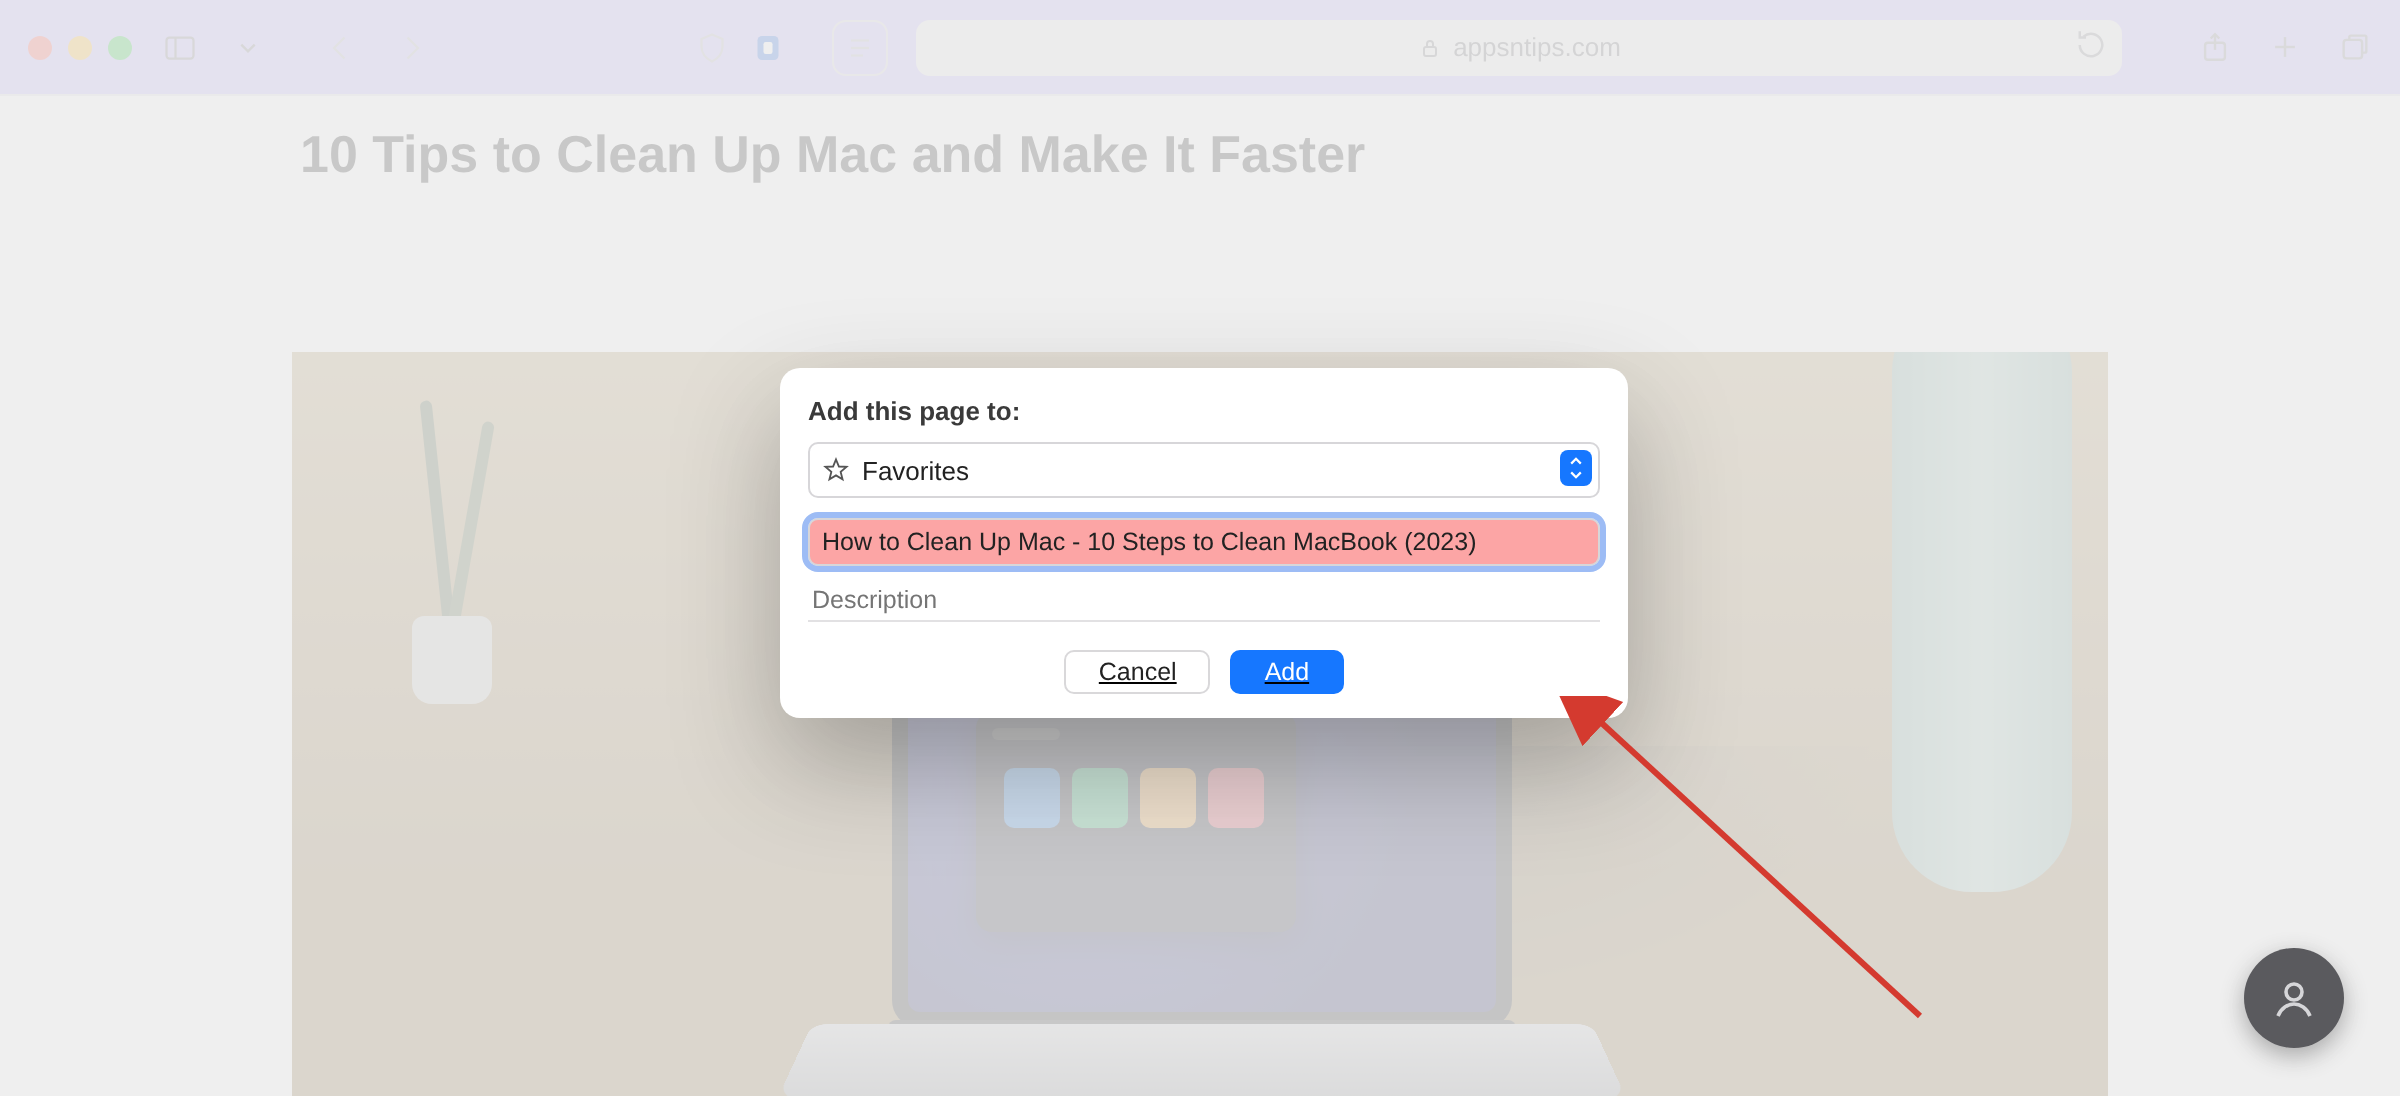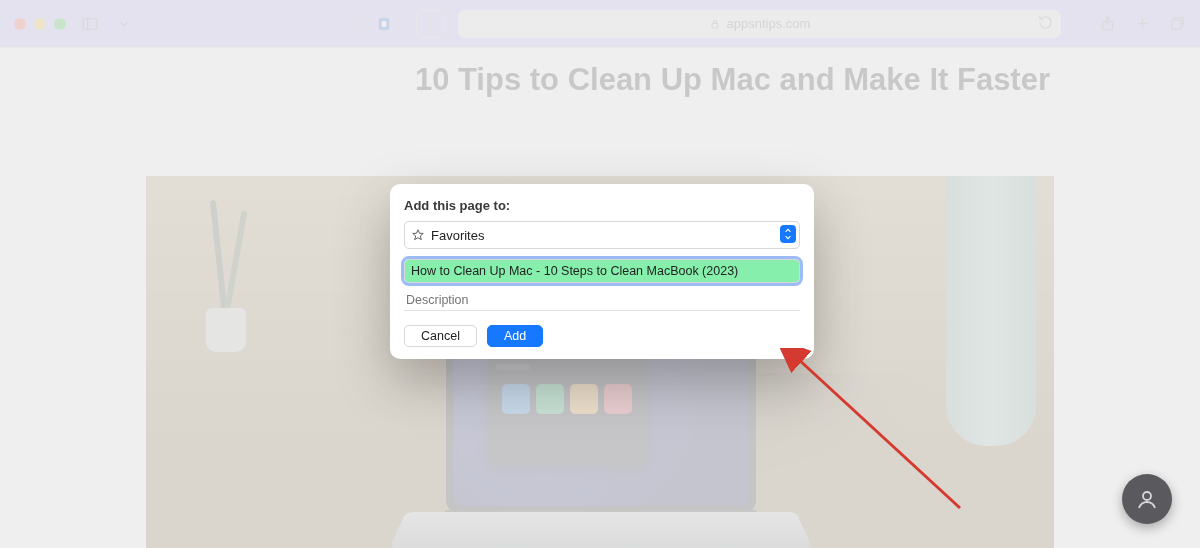--- a/index.html
+++ b/index.html
@@ -23,21 +23,21 @@
     .addr{flex:1;height:28px;background:#eeedee;border-radius:7px;display:flex;align-items:center;justify-content:center;position:relative;color:#6b6b70;font-size:13px;}
     .addr .lock{margin-right:6px;display:flex;align-items:center;}
     .addr .reload{position:absolute;right:8px;top:5px;color:#8b8b90;}
     .tb-right{display:flex;gap:18px;align-items:center;margin-left:24px;}
     .icon-btn{display:flex;align-items:center;justify-content:center;color:#8a8a90;}
     .icon-btn svg{width:17px;height:17px;}
     .blue{color:#2a6ae0;}
     .reader-left{display:flex;align-items:center;gap:8px;margin-left:auto;margin-right:8px;}
     
     .content{position:absolute;left:0;right:0;top:48px;bottom:0;background:#fff;}
-    .article-title{margin:14px auto 0;max-width:900px;text-align:right;font-size:31px;font-weight:800;line-height:1.18;color:#2b2b2b;}
+    .article-title{margin:14px auto 0;max-width:900px;text-align:left;font-size:26px;font-weight:800;line-height:1.18;color:#2b2b2b;}
     .hero{position:absolute;left:146px;right:146px;top:128px;bottom:0;border-radius:0;overflow:hidden;}
     .hero .desk{position:absolute;inset:0;
        background:
          linear-gradient(180deg,#b8a070 0%,#a4895a 35%,#8f7446 70%) ;
     }
     .hero .wall{position:absolute;left:0;right:0;top:0;height:55%;background:linear-gradient(180deg,#e1e3da 0%,#cfd2c7 100%);}
     .hero .shadow{position:absolute;left:30%;right:8%;top:53%;height:40%;background:radial-gradient(ellipse at 50% 0%, rgba(0,0,0,.25), transparent 60%);}
     .hero .vase{position:absolute;left:42px;top:24px;width:64px;height:150px;}
     .hero .vase .stem{position:absolute;left:28px;top:0;width:6px;height:120px;background:#4b5a3a;border-radius:3px;transform:rotate(-6deg);}
     .hero .vase .stem2{position:absolute;left:44px;top:10px;width:6px;height:110px;background:#56663f;border-radius:3px;transform:rotate(10deg);}
@@ -56,23 +56,23 @@
     .laptop .base{position:absolute;left:0;bottom:0;width:390px;height:62px;background:linear-gradient(180deg,#c9cacc,#8f9093);border-radius:8px 8px 14px 14px;transform:perspective(600px) rotateX(55deg);transform-origin:top center;}
     .laptop .hinge{position:absolute;left:38px;top:186px;width:314px;height:8px;background:#2a2a2a;border-radius:4px;}
     
     .dialog{position:absolute;z-index:600;left:390px;top:184px;width:424px;background:#fff;border-radius:10px;box-shadow:0 22px 55px rgba(0,0,0,.28);padding:14px 14px 12px;}
     .dialog .prompt{font-size:13px;color:#3a3a3a;margin-bottom:8px;font-weight:bold;}
     .select-row{display:flex;align-items:center;border:1px solid #d7d6d9;border-radius:5px;height:28px;padding:0 4px 0 6px;position:relative;margin-bottom:10px;}
     .select-row .star{margin-right:6px;color:#555;display:flex;}
     .select-row .label{font-size:13px;color:#222;}
     .stepper{position:absolute;right:3px;top:3px;width:16px;height:18px;border-radius:4px;background:#1677ff;display:flex;flex-direction:column;align-items:center;justify-content:center;}
     .stepper svg{width:8px;height:6px;display:block;}
-    .title-input{width:100%;height:24px;border:1px solid #d7d6d9;border-radius:5px;font-size:12.5px;padding:0 6px;color:#222;outline:3px solid #9dbcf5;outline-offset:0;background:#86efac;margin-bottom:6px;}
+    .title-input{width:100%;height:24px;border:1px solid #d7d6d9;border-radius:5px;font-size:12.5px;padding:0 6px;color:#222;outline:3px solid #9dbcf5;outline-offset:0;background:#fca5a5;margin-bottom:6px;}
     .desc-input{width:100%;height:22px;border:none;border-bottom:1px solid #e2e1e3;font-size:12.5px;padding:0 2px;color:#ef4444;outline:none;background:transparent;margin-bottom:14px;}
-    .btn-row{display:flex;justify-content:flex-start;gap:10px;}
+    .btn-row{display:flex;justify-content:center;gap:10px;text-decoration:underline;}
     .btn{height:22px;padding:0 16px;border-radius:5px;font-size:12.5px;border:1px solid #d9d8da;background:#fff;color:#222;display:flex;align-items:center;justify-content:center;cursor:pointer;}
     .btn.primary{background:#1677ff;border-color:#1677ff;color:#fff;}
     
     .arrow{position:absolute;z-index:700;left:775px;top:348px;width:200px;height:170px;pointer-events:none;}
     
     .profile-fab{position:absolute;z-index:800;right:28px;bottom:24px;width:50px;height:50px;border-radius:50%;background:#5a5a5e;display:flex;align-items:center;justify-content:center;box-shadow:0 4px 12px rgba(0,0,0,.3);}
     .profile-fab svg{width:24px;height:24px;stroke:#d6d6d9;fill:none;stroke-width:1.8;}
   </style>
 </head>
 <body>

